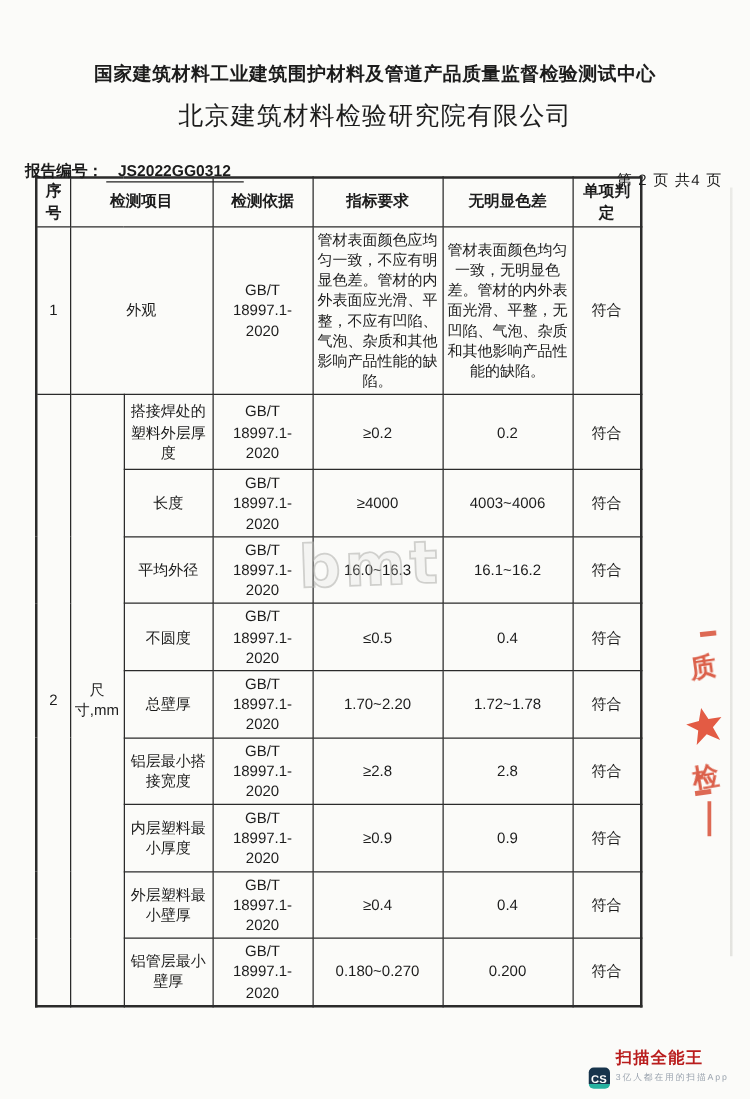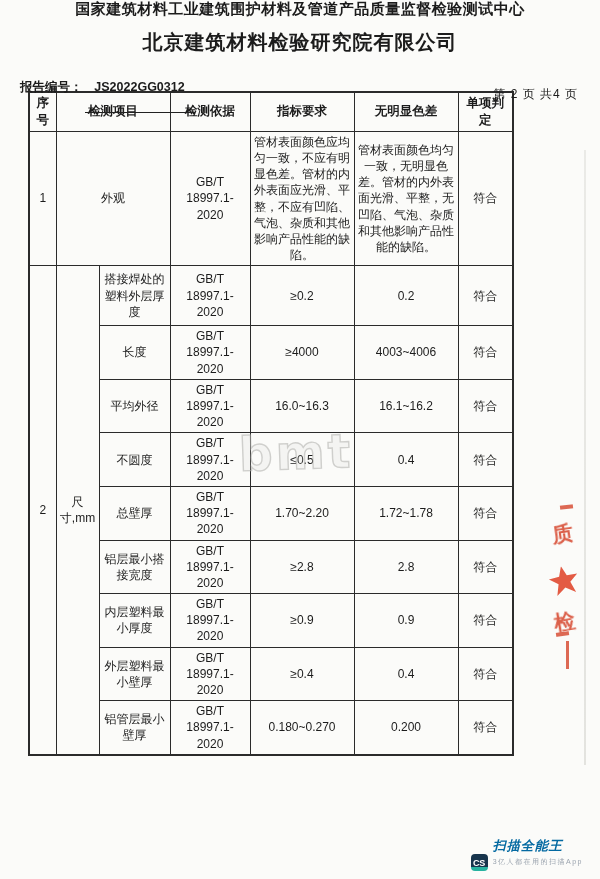--- a/index.html
+++ b/index.html
@@ -7,31 +7,31 @@
     width:600px;height:879px;position:relative;overflow:hidden;
     background:#fbfbf9;
     font-family:"Liberation Sans","DejaVu Sans",sans-serif;
     color:#1c1c1c;
   }
   .page-edge{
     position:absolute;right:14px;top:150px;width:2px;height:615px;
     background:linear-gradient(#e3e3df,#d9d9d4);opacity:.7;
   }
   
-  .titles{text-align:center;}
+  .titles{padding-top:50px;text-align:center;}
   .t1{font-size:15px;font-weight:bold;letter-spacing:.5px;}
-  .t2{font-size:20px;font-weight:bold;margin-top:10px;letter-spacing:1px;}
+  .t2{font-size:20px;font-weight:normal;margin-top:10px;letter-spacing:1px;}
   .t3{font-size:17px;font-weight:bold;margin-top:9px;letter-spacing:11px;text-indent:11px;}
   
   .meta{position:relative;margin:12px 22px 0 20px;height:20px;font-size:12.5px;}
   .meta-label{font-weight:bold;}
   .report-no-wrap{
     display:inline-block;width:110px;margin-left:2px;
     border-bottom:1.5px solid #222;text-align:center;
-    font-weight:bold;padding-bottom:18px;margin-top:12px;
+    font-weight:bold;padding-bottom:1px;margin-top:12px;
   }
   .page-info{position:absolute;right:0;top:18px;font-size:12px;letter-spacing:1px;}
   
   table.report{
     border-collapse:collapse;table-layout:fixed;
     margin:3px 0 0 28px;width:484px;
     border:2px solid #2b2b2b;
   }
   table.report td,table.report th{
     border:1px solid #2b2b2b;
@@ -66,21 +66,21 @@
     clip-path:polygon(50% 0%,63% 33%,98% 35%,70% 57%,82% 94%,50% 72%,18% 94%,30% 57%,2% 35%,37% 33%);
   }
   
   .scan-badge{position:absolute;right:17px;bottom:8px;display:flex;align-items:flex-start;gap:5px;}
   .cs-logo{
     width:17px;height:17px;border-radius:4px;margin-top:17px;
     background:linear-gradient(#17344c 78%,#27b2a0 78%);
     color:#fff;font-size:9px;font-weight:bold;
     display:flex;align-items:center;justify-content:center;
   }
-  .scan-text .scan-name{font-size:13px;font-weight:bold;color:#0369a1;letter-spacing:1px;font-style:italic;}
+  .scan-text .scan-name{font-size:13px;font-weight:bold;color:#b91c1c;letter-spacing:1px;}
   .scan-text .scan-sub{font-size:7px;color:#9aa3ae;letter-spacing:1.5px;margin-top:2px;}
 </style>
 </head>
 <body>
 
 <div class="page-edge"></div>
 
 <div class="titles">
   <div class="t1">国家建筑材料工业建筑围护材料及管道产品质量监督检验测试中心</div>
   <div class="t2">北京建筑材料检验研究院有限公司</div>

